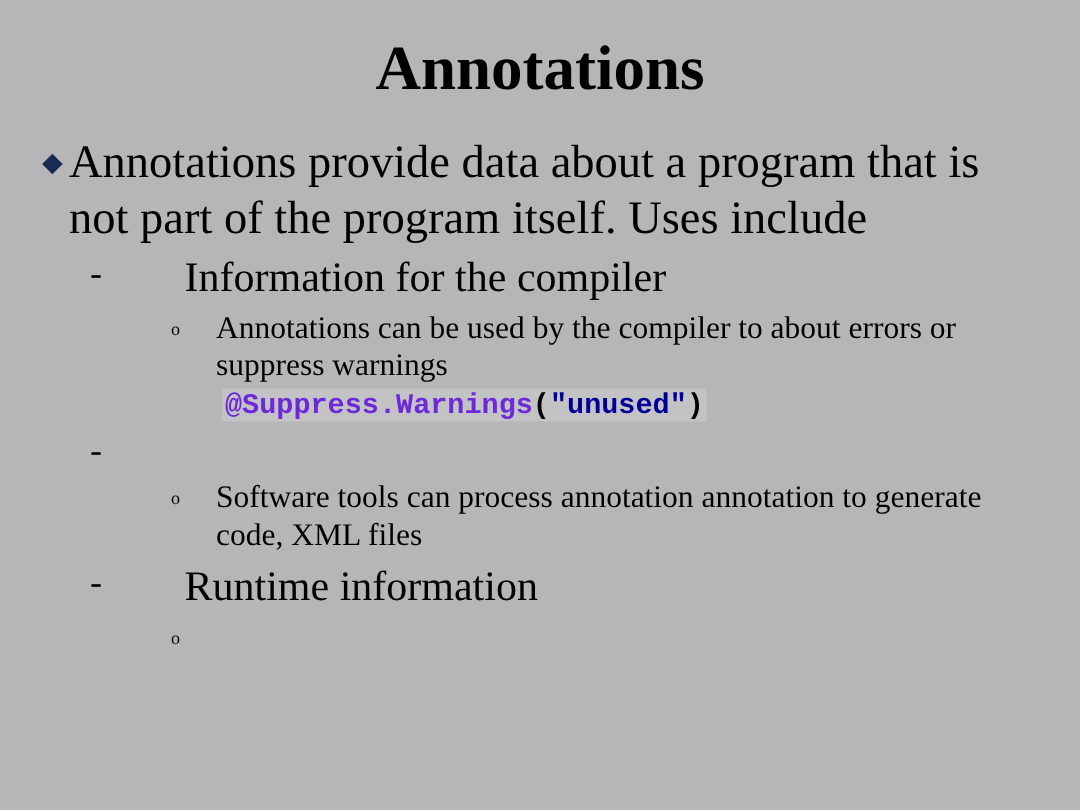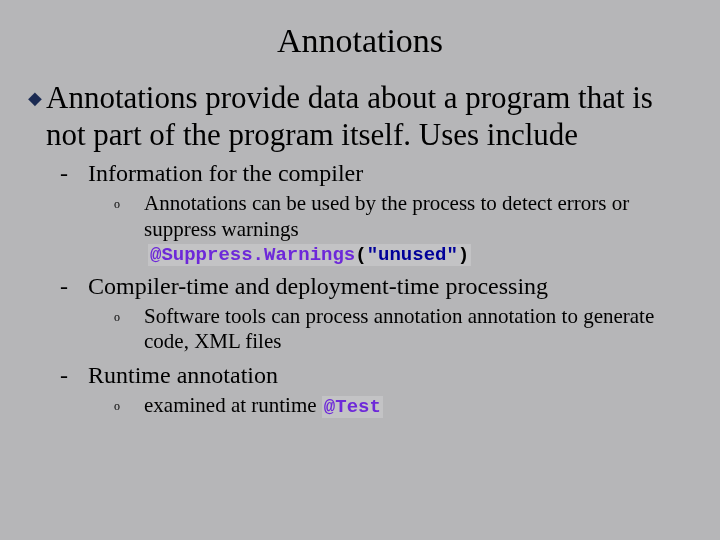--- a/index.html
+++ b/index.html
@@ -13,22 +13,22 @@
     overflow: hidden;
   }
   .slide {
     width: 720px;
     height: 540px;
     box-sizing: border-box;
     padding: 18px 28px 20px 28px;
   }
   .title {
     text-align: center;
-    font-size: 34px;
-    font-weight: 400;
+    font-size: 42px;
+    font-weight: 700;
     margin: 4px 0 20px 0;
   }
   .level1 {
     display: flex;
     align-items: flex-start;
     margin: 0 0 4px 0;
   }
   .level1 .bullet {
     flex: 0 0 auto;
     width: 18px;
@@ -47,22 +47,23 @@
     margin: 6px 0 0 32px;
   }
   .level2 .bullet {
     flex: 0 0 auto;
     width: 28px;
     font-size: 24px;
     line-height: 28px;
     text-align: left;
   }
   .level2 .text {
-    font-size: 24px;
+    font-size: 28px;
     line-height: 1.18;
+    margin-left: 35px;
   }
   .level3 {
     display: flex;
     align-items: flex-start;
     margin: 4px 0 0 86px;
   }
   .level3 .bullet {
     flex: 0 0 auto;
     width: 30px;
     font-size: 12px;
@@ -106,37 +107,35 @@
     <span class="bullet">◆</span>
     <span class="text">Annotations provide data about a program that is not part of the program itself.  Uses include</span>
   </div>
 
   <div class="level2">
     <span class="bullet">-</span>
     <span class="text">Information for the compiler</span>
   </div>
   <div class="level3">
     <span class="bullet">o</span>
-    <span class="text">Annotations can be used by the process to detect errors or suppress warnings</span>
+    <span class="text">Annotations can be used by the compiler to about errors or suppress warnings</span>
   </div>
   <div class="code-row">
     <span class="code"><span class="kw">@Suppress.Warnings</span><span>(</span><span class="str">"unused"</span><span>)</span></span>
   </div>
 
   <div class="level2">
     <span class="bullet">-</span>
-    <span class="text">Compiler-time and deployment-time processing</span>
   </div>
   <div class="level3">
     <span class="bullet">o</span>
     <span class="text">Software tools can process annotation annotation to generate code, XML files</span>
   </div>
 
   <div class="level2">
     <span class="bullet">-</span>
-    <span class="text">Runtime annotation</span>
+    <span class="text">Runtime information</span>
   </div>
   <div class="level3">
     <span class="bullet">o</span>
-    <span class="text"><span>examined at runtime </span><span class="inline-code kw">@Test</span></span>
   </div>
 
 </div>
 
 </body></html>

